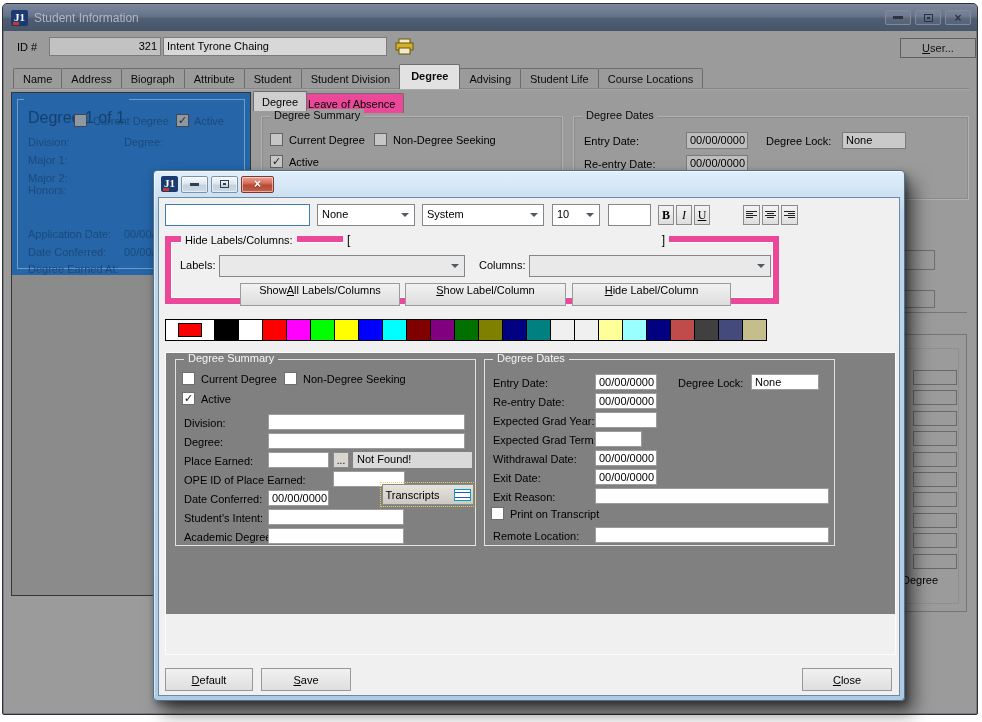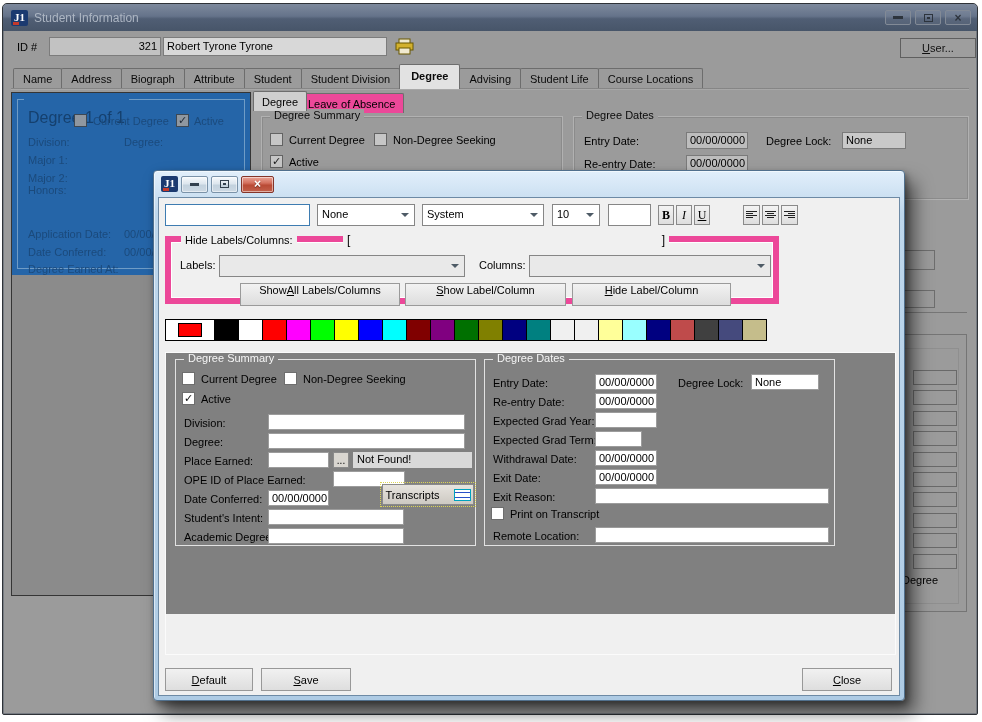--- a/index.html
+++ b/index.html
@@ -157,21 +157,21 @@
             <i></i>
           </div>
         </div>
       <div class="winbtn">
           <span class="g-x">×</span>
         </div>
     </div>
 
     <span class="lbl" style="left:14px;top:37px">ID #</span>
     <div class="sunken" style="left:46px;top:33px;width:112px;height:19px;text-align:right">321</div>
-    <div class="sunken" style="left:160px;top:33px;width:224px;height:19px;background:#d8d8d8">Robert Tyrone Tyrone</div>
+    <div class="sunken" style="left:160px;top:33px;width:224px;height:19px;background:#d8d8d8">Intent Tyrone Chaing</div>
     <div class="abs" style="left:392px;top:34px">
       <svg width="20" height="17" viewBox="0 0 20 17">
         <rect x="4" y="1" width="11" height="5" fill="#efe9cf" stroke="#6a5800"></rect>
         <rect x="1" y="5" width="17" height="7" fill="#d3b12d" stroke="#6a5800"></rect>
         <rect x="4" y="10" width="11" height="6" fill="#f1ead0" stroke="#6a5800"></rect>
       </svg>
     </div>
     <div class="gbtn" style="left:897px;top:34px;width:76px;height:20px">
       <span></span>
         <u>U</u>

